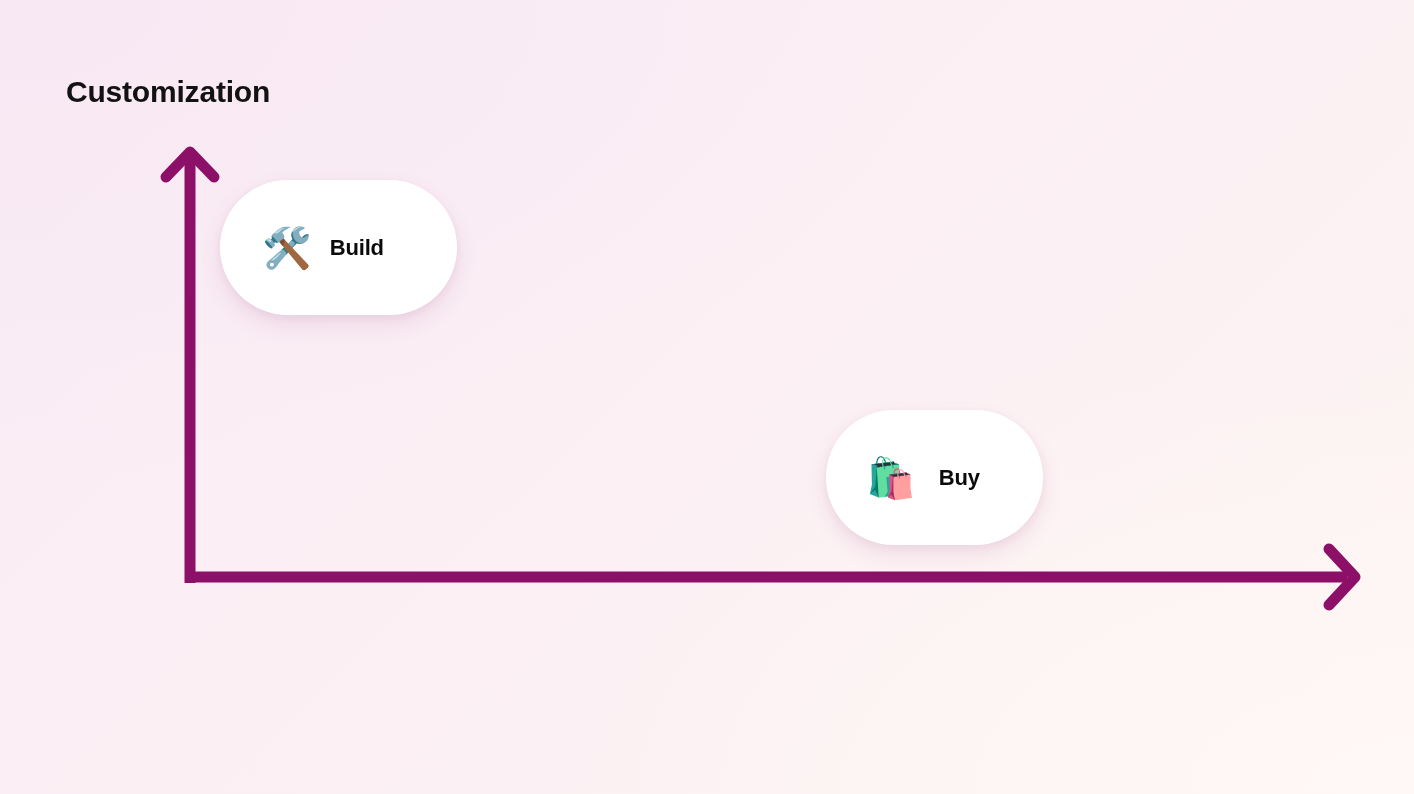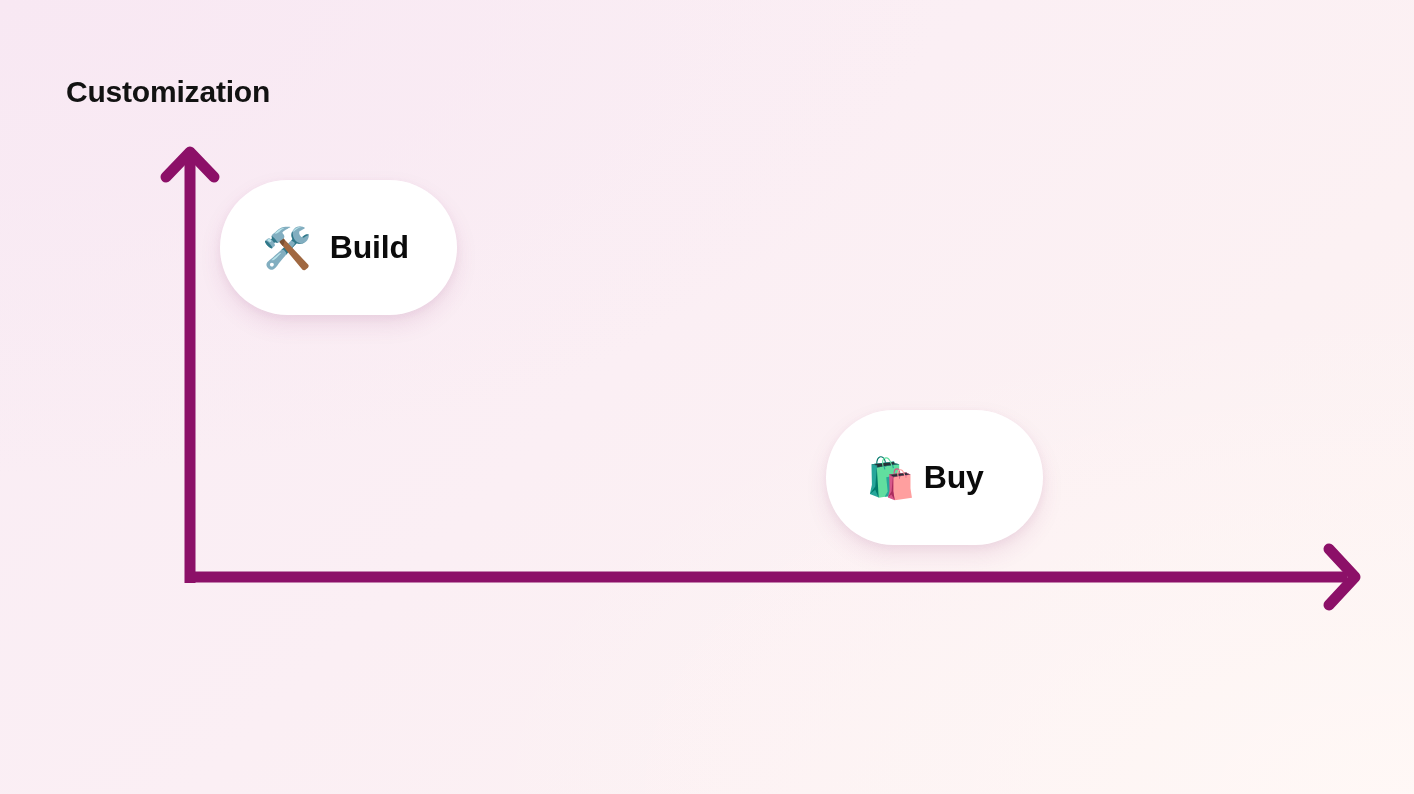--- a/index.html
+++ b/index.html
@@ -60,40 +60,40 @@
     box-shadow:
       0 10px 22px rgba(140, 40, 110, 0.10),
       0 3px 8px rgba(140, 40, 110, 0.06);
   }
   .node-emoji {
     font-size:40px;
     line-height:1;
     display:block;
   }
   .node-label {
-    font-size:32px;
+    font-size:22px;
     font-weight:bold;
     color:#0b0b0b;
     letter-spacing:-0.2px;
     white-space:nowrap;
   }
 
   #card-build {
     left:220px; top:180px;
     width:237px; height:135px;
     padding-left:42px;
   }
   #card-build .node-label { margin-left:18px; }
 
   #card-buy {
     left:826px; top:410px;
     width:217px; height:135px;
     padding-left:40px;
   }
-  #card-buy .node-label { margin-left:8px; }
+  #card-buy .node-label { margin-left:23px; }
 </style>
 </head>
 <body>
 
 <div id="canvas">
 
   <svg class="axis-svg" viewBox="0 0 1414 794" xmlns="http://www.w3.org/2000/svg">
     <defs>
       <linearGradient id="hFade" x1="0" y1="0" x2="1" y2="0">
         <stop offset="0" stop-color="#8c1068" stop-opacity="0"></stop>

